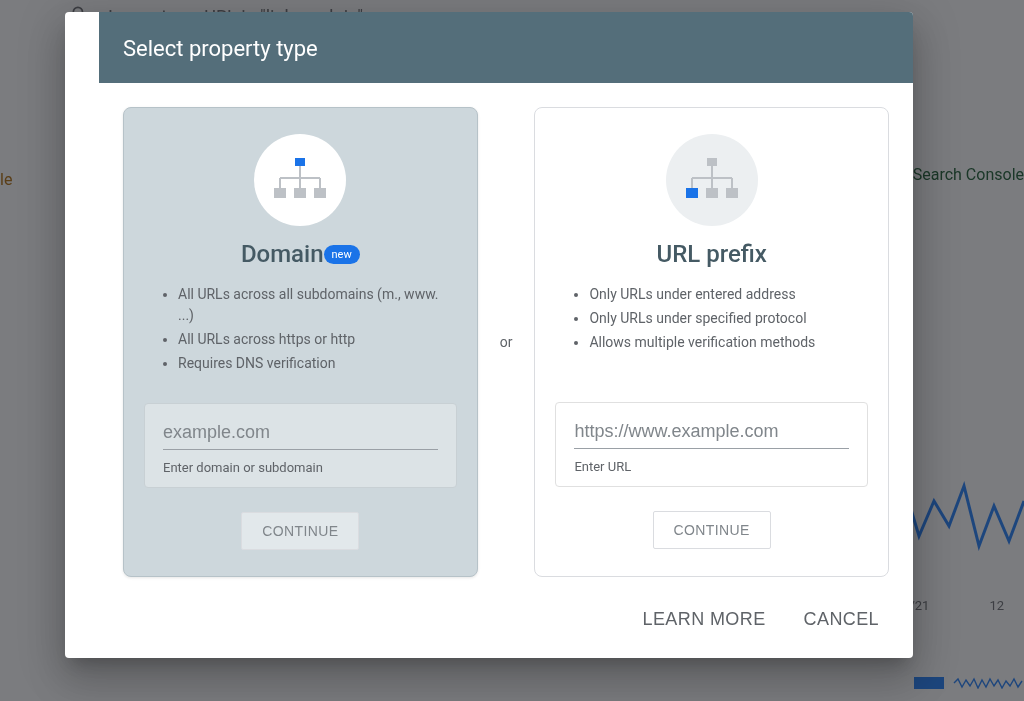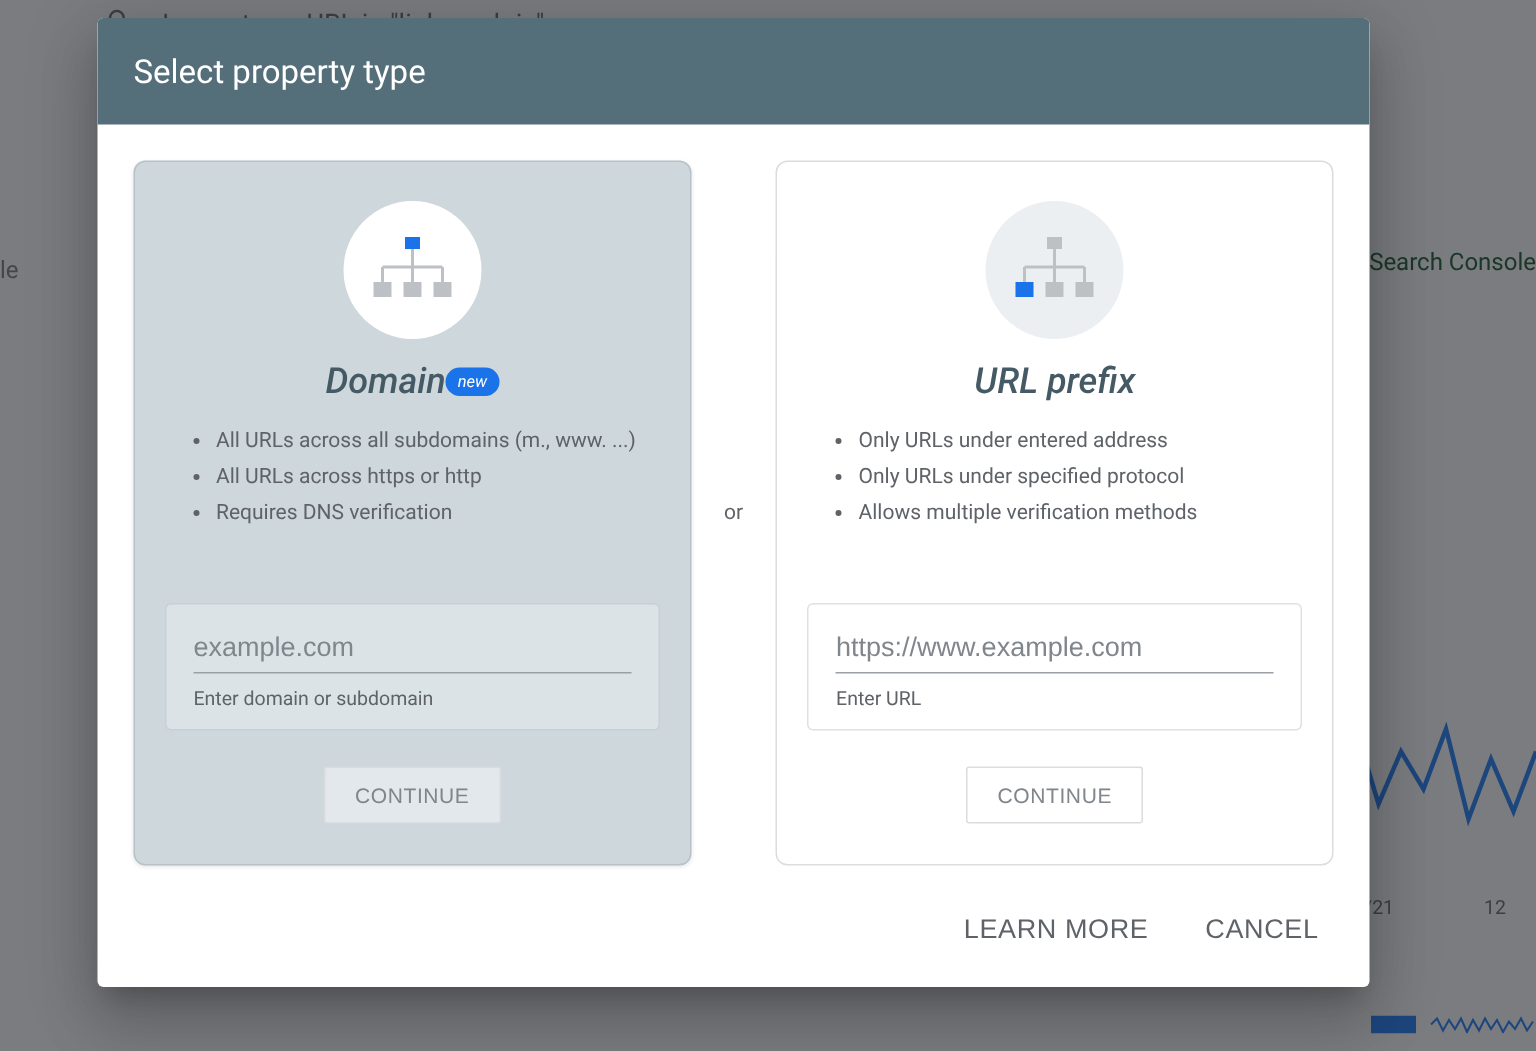--- a/index.html
+++ b/index.html
@@ -24,21 +24,21 @@
       align-items: center;
       gap: 18px;
       color: #5f6368;
       font-size: 18px;
       padding: 4px 0;
     }
     .backdrop-text {
       position: absolute;
       left: 0;
       top: 170px;
-      color: #737373;
+      color: #a16207;
       font-size: 16px;
     }
     .backdrop-link {
       position: absolute;
       right: 0;
       top: 165px;
       color: #14532d;
       font-size: 16px;
     }
     .backdrop-chart {
@@ -71,20 +71,21 @@
     }
     .dialog {
       position: absolute;
       top: 12px;
       left: 65px;
       width: 848px;
       background: #fff;
       border-radius: 4px;
       box-shadow: 0 11px 15px -7px rgba(0,0,0,.2),0 24px 38px 3px rgba(0,0,0,.14),0 9px 46px 8px rgba(0,0,0,.12);
       overflow: hidden;
+      padding-left: 34px;
     }
     .dialog-header {
       background: #546e7a;
       color: #fff;
       font-size: 22px;
       font-weight: 400;
       padding: 24px 24px 22px;
     }
     .dialog-body {
       padding: 24px 24px 10px;
@@ -123,21 +124,20 @@
       margin-bottom: 14px;
     }
     .card:not(.selected) .card-icon { background: #eceff1; }
     .card-title {
       font-size: 24px;
       font-weight: 500;
       color: #455a64;
       display: flex;
       align-items: center;
       margin-bottom: 16px;
-      font-style: italic;
     }
     .badge-new {
       background: #1a73e8;
       color: #fff;
       font-size: 11px;
       padding: 3px 8px;
       border-radius: 10px;
       font-weight: 400;
     }
     .card ul {

